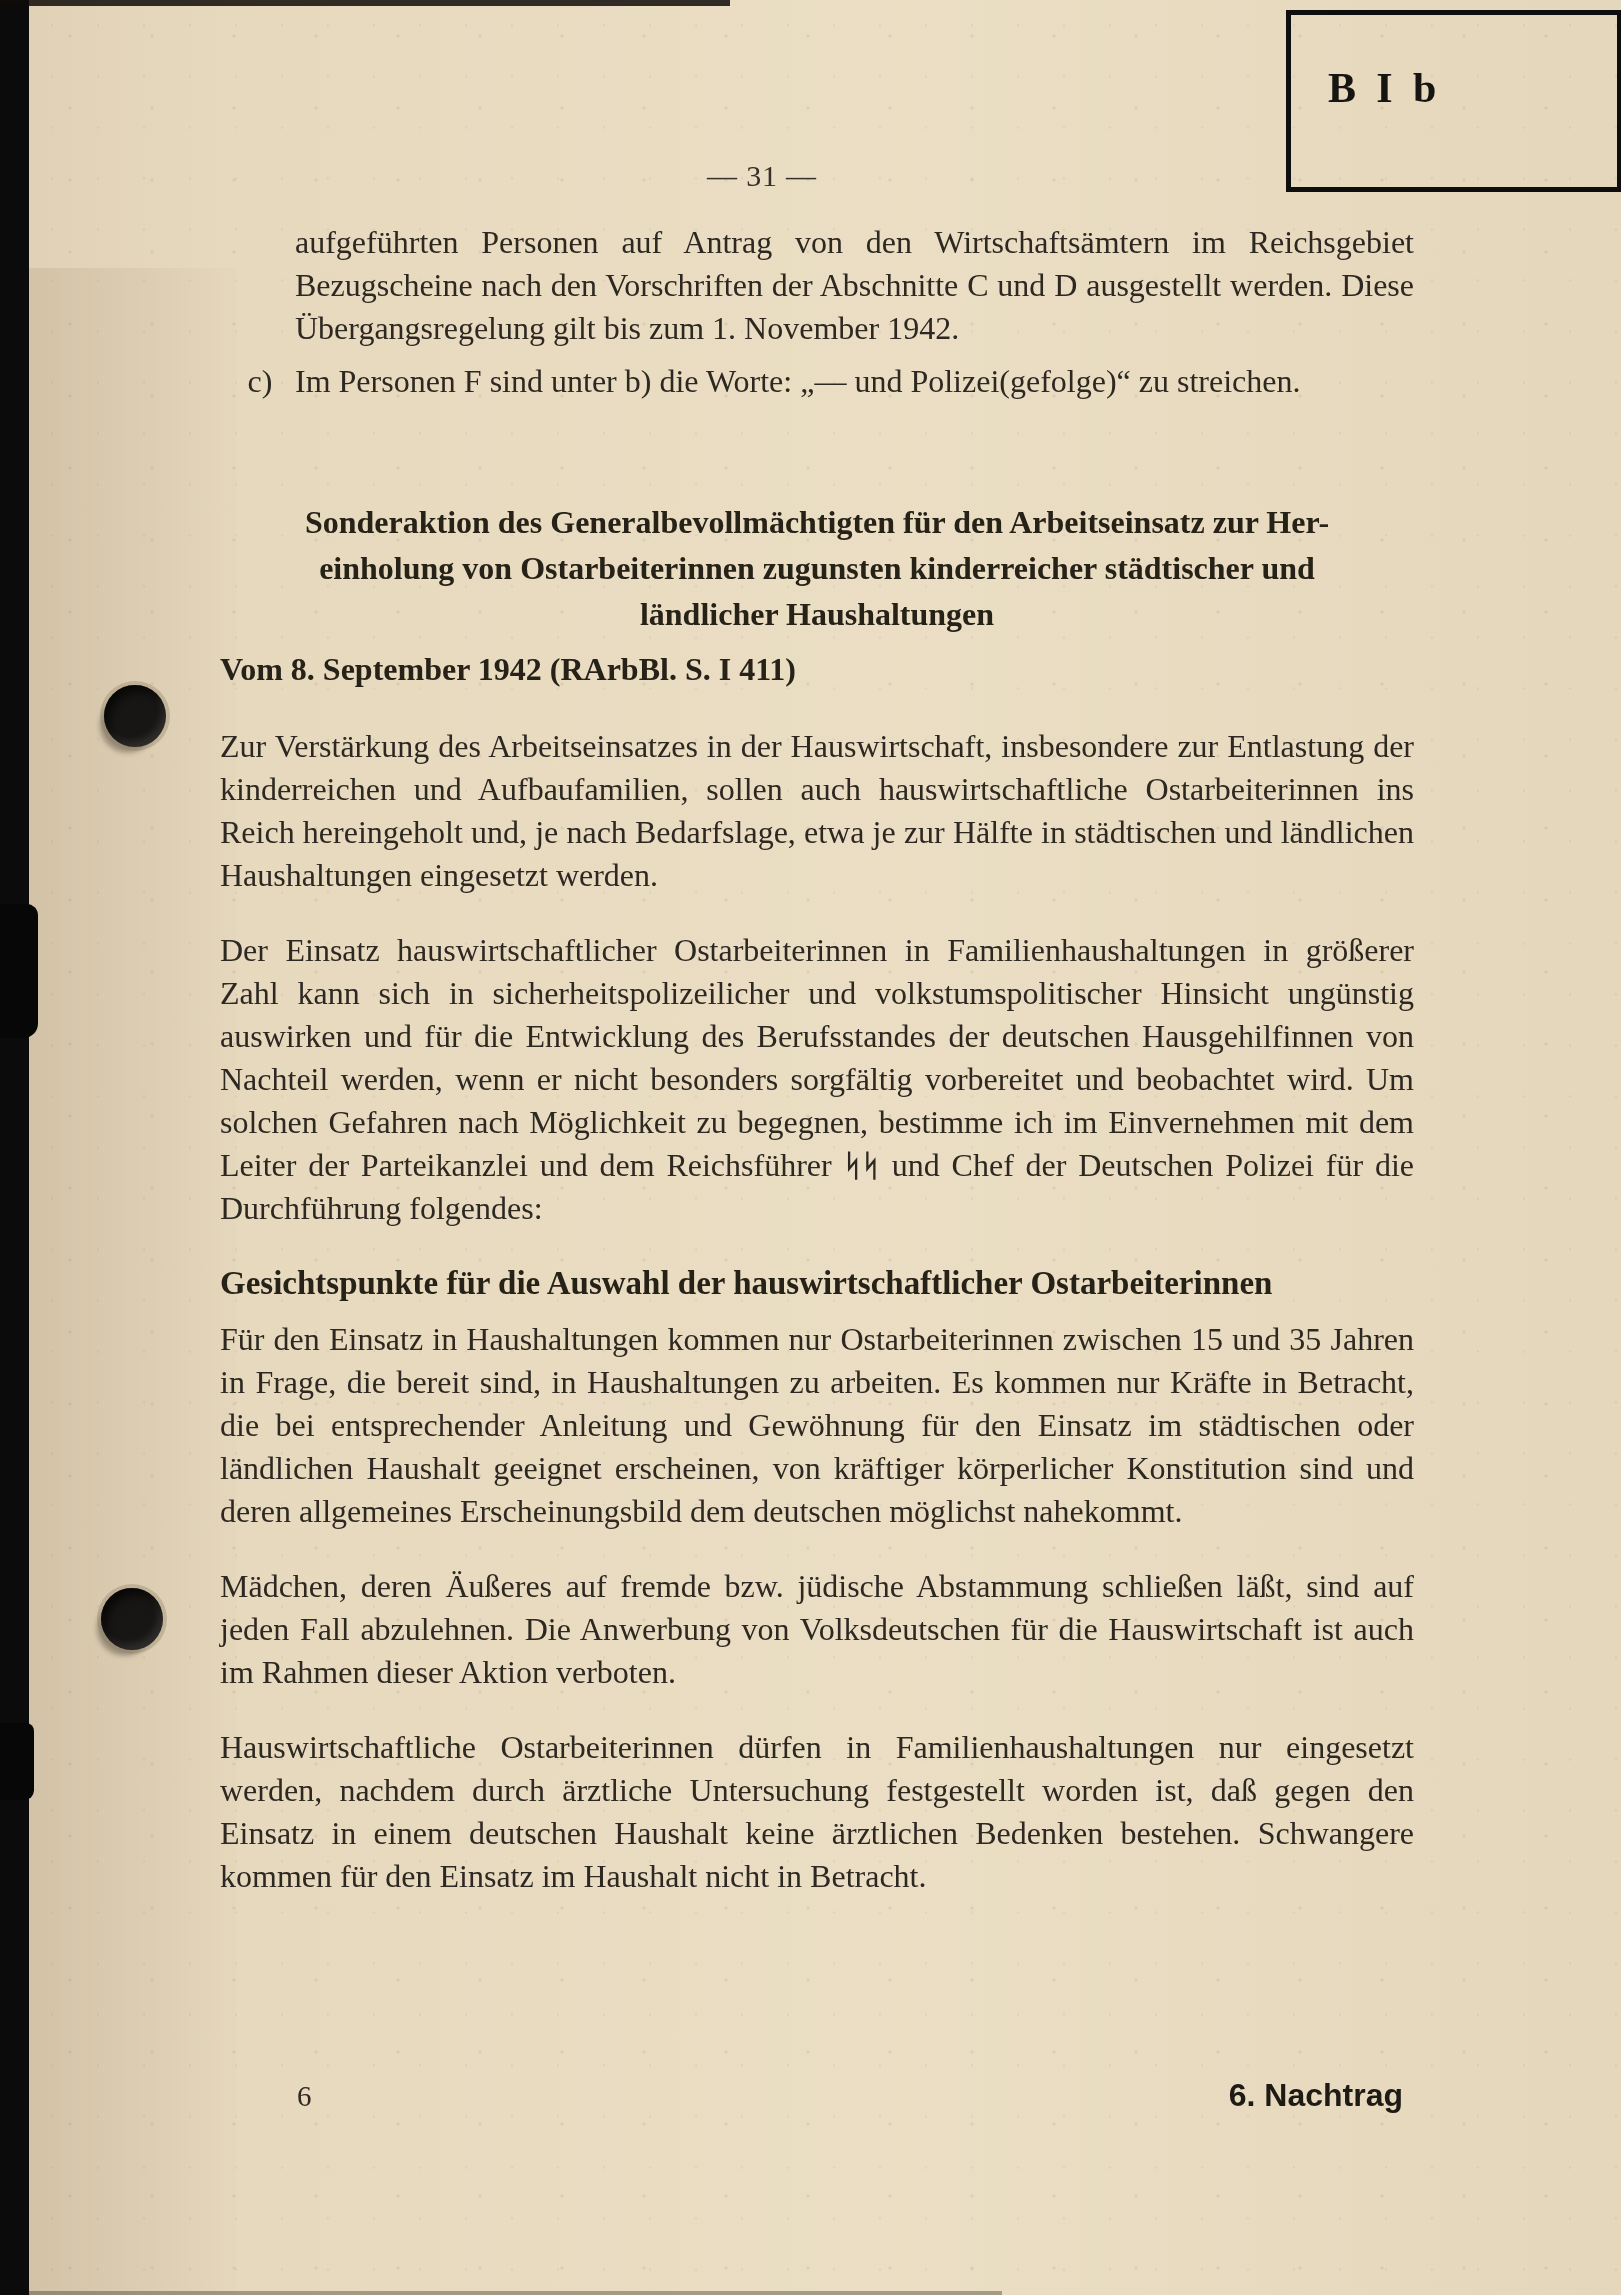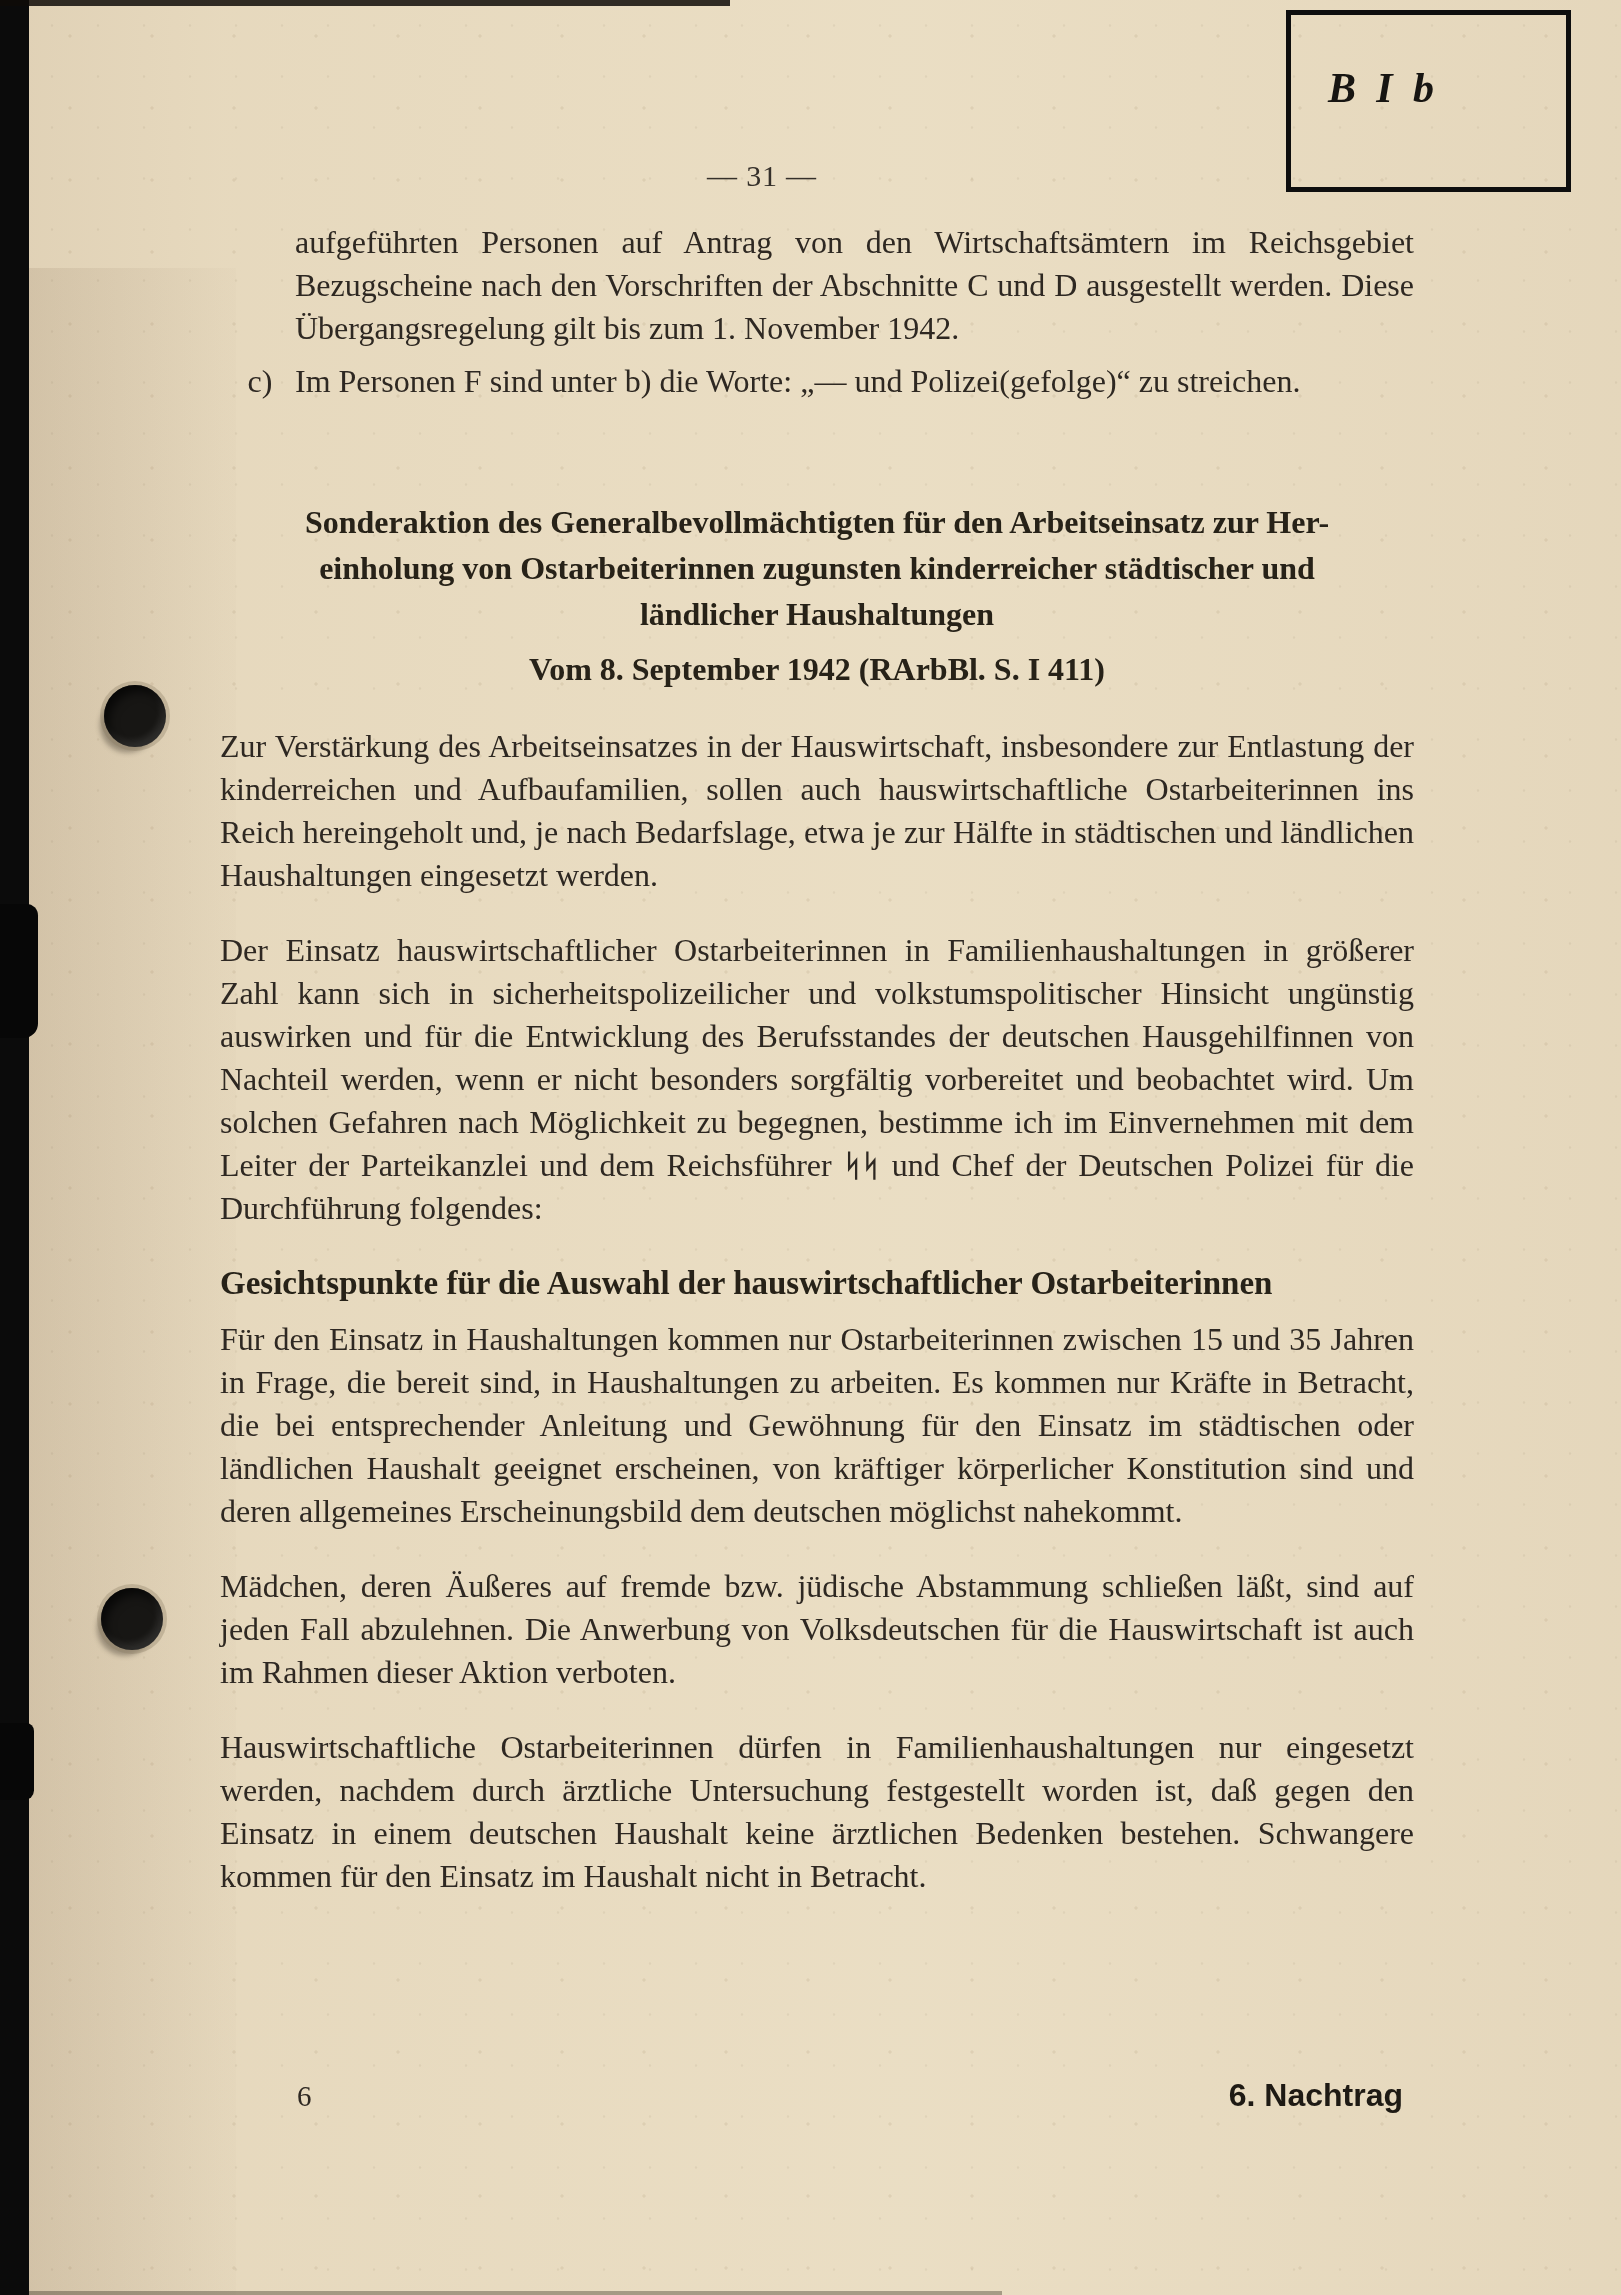--- a/index.html
+++ b/index.html
@@ -63,24 +63,23 @@
       -7.3px 9px 5.7px -3.2px rgba(80,70,58,0.45),
       inset 4.9px 6.5px 9.7px rgba(0,0,0,0.65),
       inset -4px -5.7px 7.3px rgba(255,255,255,0.10);
   }
   .hole-top    { left: 104px; top: 685px; }
   .hole-bottom { left: 101px; top: 1588px; }
 
   
   .corner-box {
     position: absolute; left: 1286px; top: 9.7px;
-    width: 285px; height: 182px;
+    width: 336px; height: 182px;
     border: 5.7px solid #0e0e0e;
     box-sizing: border-box;
-    font-style: italic;
   }
   .corner-box .label {
     display: block;
     margin: 49px 0 0 37px;
     font-size: 42px;
     font-weight: bold;
     letter-spacing: 4.9px;
     color: #171512;
   }
 
@@ -110,21 +109,21 @@
     font-weight: bold;
     font-size: 32px;
     line-height: 46px;
     text-align: center;
     color: #272218;
   }
   .decree-title .line { display: block; white-space: nowrap; }
 
   .date-line {
     margin-top: 11.4px;
-    text-align: center;
+    text-align: left;
     font-weight: bold;
     font-size: 32px;
     color: #272218;
   }
 
   .para { margin-top: 13px; }
   .para-first { margin-top: 34px; }
 
   .section-heading {
     margin-top: 13px;

